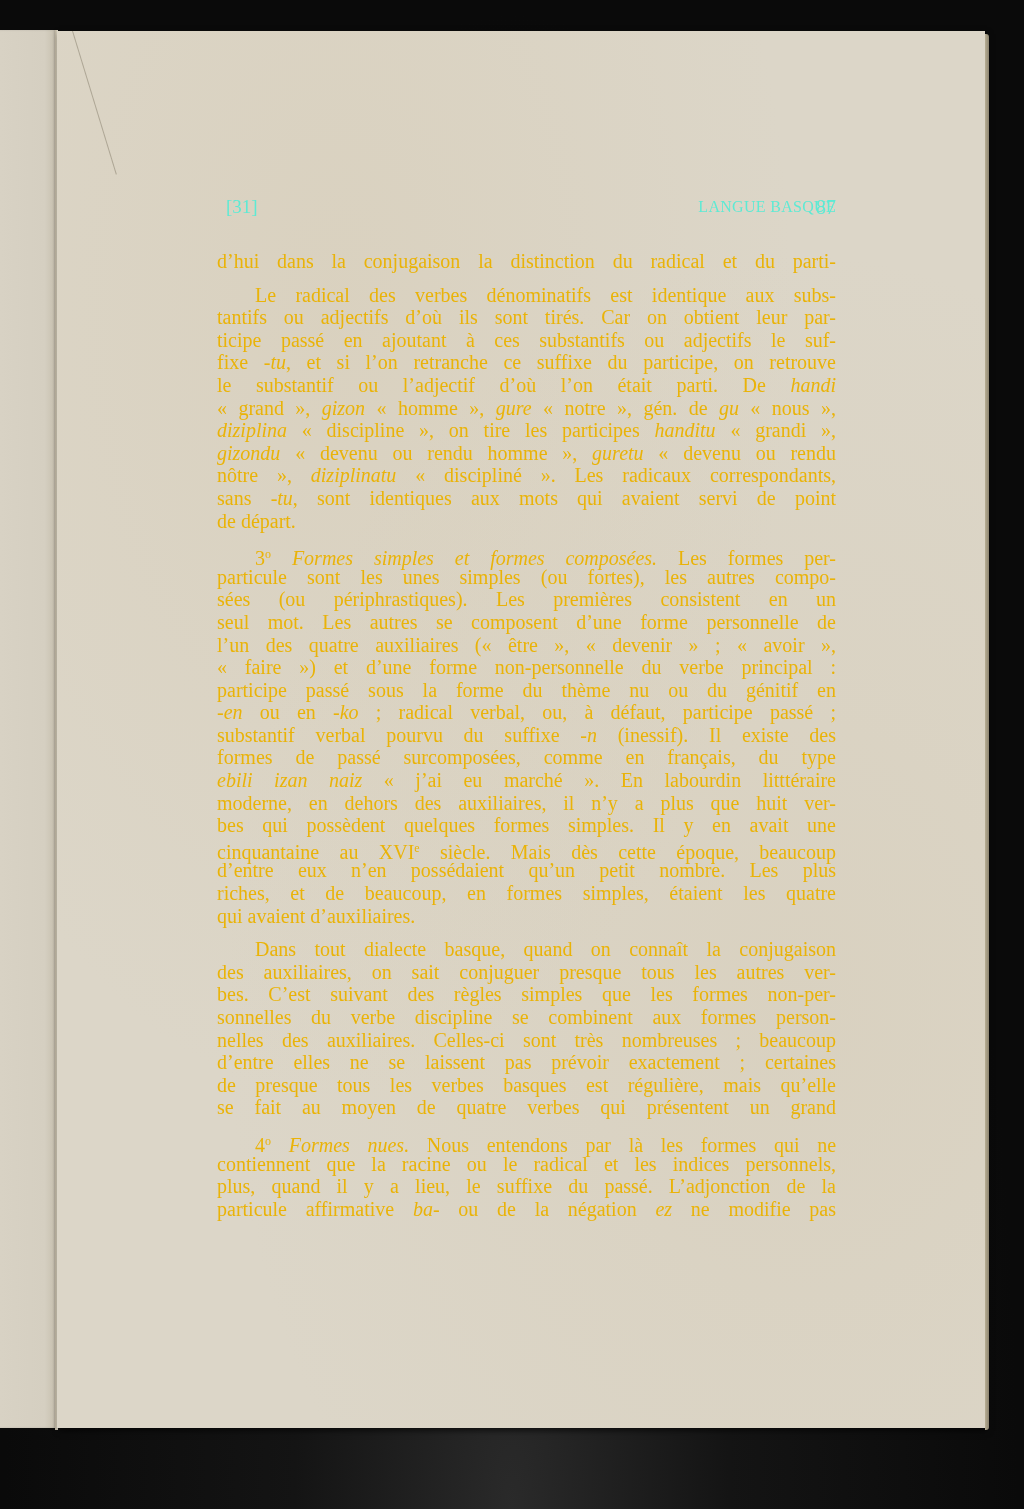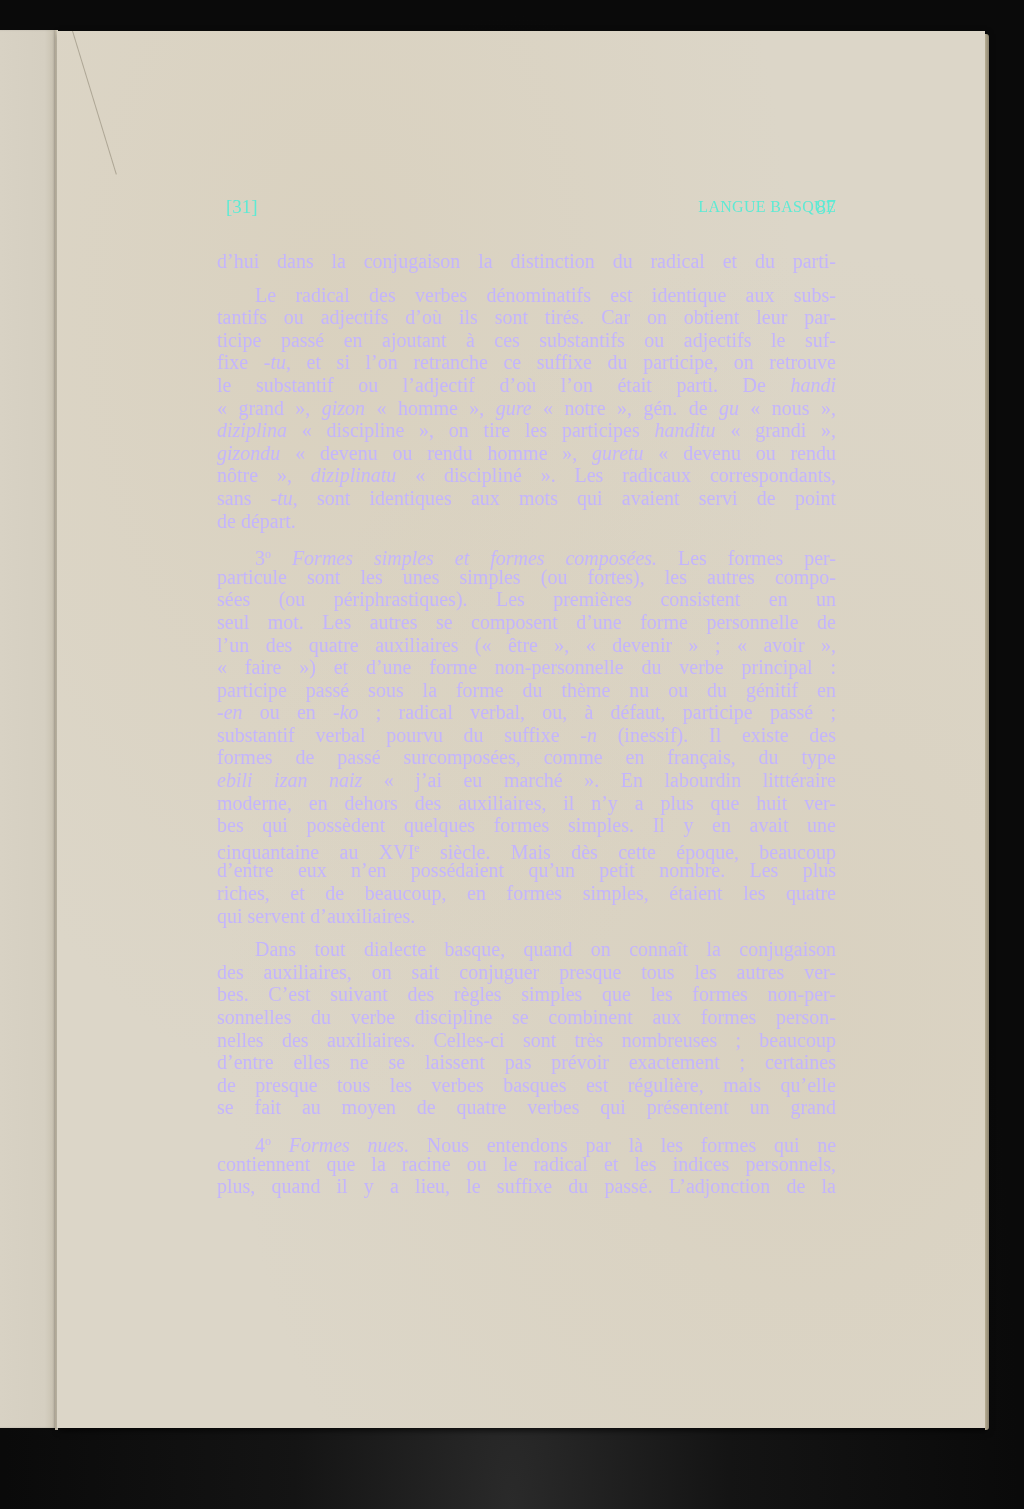--- a/index.html
+++ b/index.html
@@ -99,21 +99,21 @@
       right: 0;
       top: 0;
       font-size: 20px;
     }
 
     .body-text {
       position: absolute;
       left: 217px;
       top: 250px;
       width: 619px;
-      color: #c4b5fd;
+      color: #eab308;
       font-size: 20px;
       line-height: 22.6px;
     }
     .para {
       margin: 0 0 11px 0;
     }
     .line {
       display: block;
       text-align: justify;
       text-align-last: justify;
@@ -178,30 +178,31 @@
       <span class="line"><span>participe passé sous la forme du thème nu ou du génitif en</span></span>
       <span class="line"><span class="i">-en</span><span> ou en </span><span class="i">-ko</span><span> ; radical verbal, ou, à défaut, participe passé ;</span></span>
       <span class="line"><span>substantif verbal pourvu du suffixe </span><span class="i">-n</span><span> (inessif). Il existe des</span></span>
       <span class="line"><span>formes de passé surcomposées, comme en français, du type</span></span>
       <span class="line"><span class="i">ebili izan naiz</span><span> « j’ai eu marché ». En labourdin litttéraire</span></span>
       <span class="line"><span>moderne, en dehors des auxiliaires, il n’y a plus que huit ver-</span></span>
       <span class="line"><span>bes qui possèdent quelques formes simples. Il y en avait une</span></span>
       <span class="line"><span>cinquantaine au XVI</span><span class="sup">e</span><span> siècle. Mais dès cette époque, beaucoup</span></span>
       <span class="line"><span>d’entre eux n’en possédaient qu’un petit nombre. Les plus</span></span>
       <span class="line"><span>riches, et de beaucoup, en formes simples, étaient les quatre</span></span>
-      <span class="line last"><span>qui servent d’auxiliaires.</span></span>
+      <span class="line last"><span>qui avaient d’auxiliaires.</span></span>
     </div>
     <div class="para">
       <span class="line indent"><span>Dans tout dialecte basque, quand on connaît la conjugaison</span></span>
       <span class="line"><span>des auxiliaires, on sait conjuguer presque tous les autres ver-</span></span>
       <span class="line"><span>bes. C’est suivant des règles simples que les formes non-per-</span></span>
       <span class="line"><span>sonnelles du verbe discipline se combinent aux formes person-</span></span>
       <span class="line"><span>nelles des auxiliaires. Celles-ci sont très nombreuses ; beaucoup</span></span>
       <span class="line"><span>d’entre elles ne se laissent pas prévoir exactement ; certaines</span></span>
       <span class="line"><span>de presque tous les verbes basques est régulière, mais qu’elle</span></span>
       <span class="line"><span>se fait au moyen de quatre verbes qui présentent un grand</span></span>
     </div>
     <div class="para">
       <span class="line indent"><span>4</span><span class="sup">o</span><span> </span><span class="i">Formes nues.</span><span> Nous entendons par là les formes qui ne</span></span>
       <span class="line"><span>contiennent que la racine ou le radical et les indices personnels,</span></span>
       <span class="line"><span>plus, quand il y a lieu, le suffixe du passé. L’adjonction de la</span></span>
+      <span class="line"><span>particule affirmative </span><span class="i">ba-</span><span> ou de la négation </span><span class="i">ez</span><span> ne modifie pas</span></span>
     </div>
   </div>
 
 </body></html>

